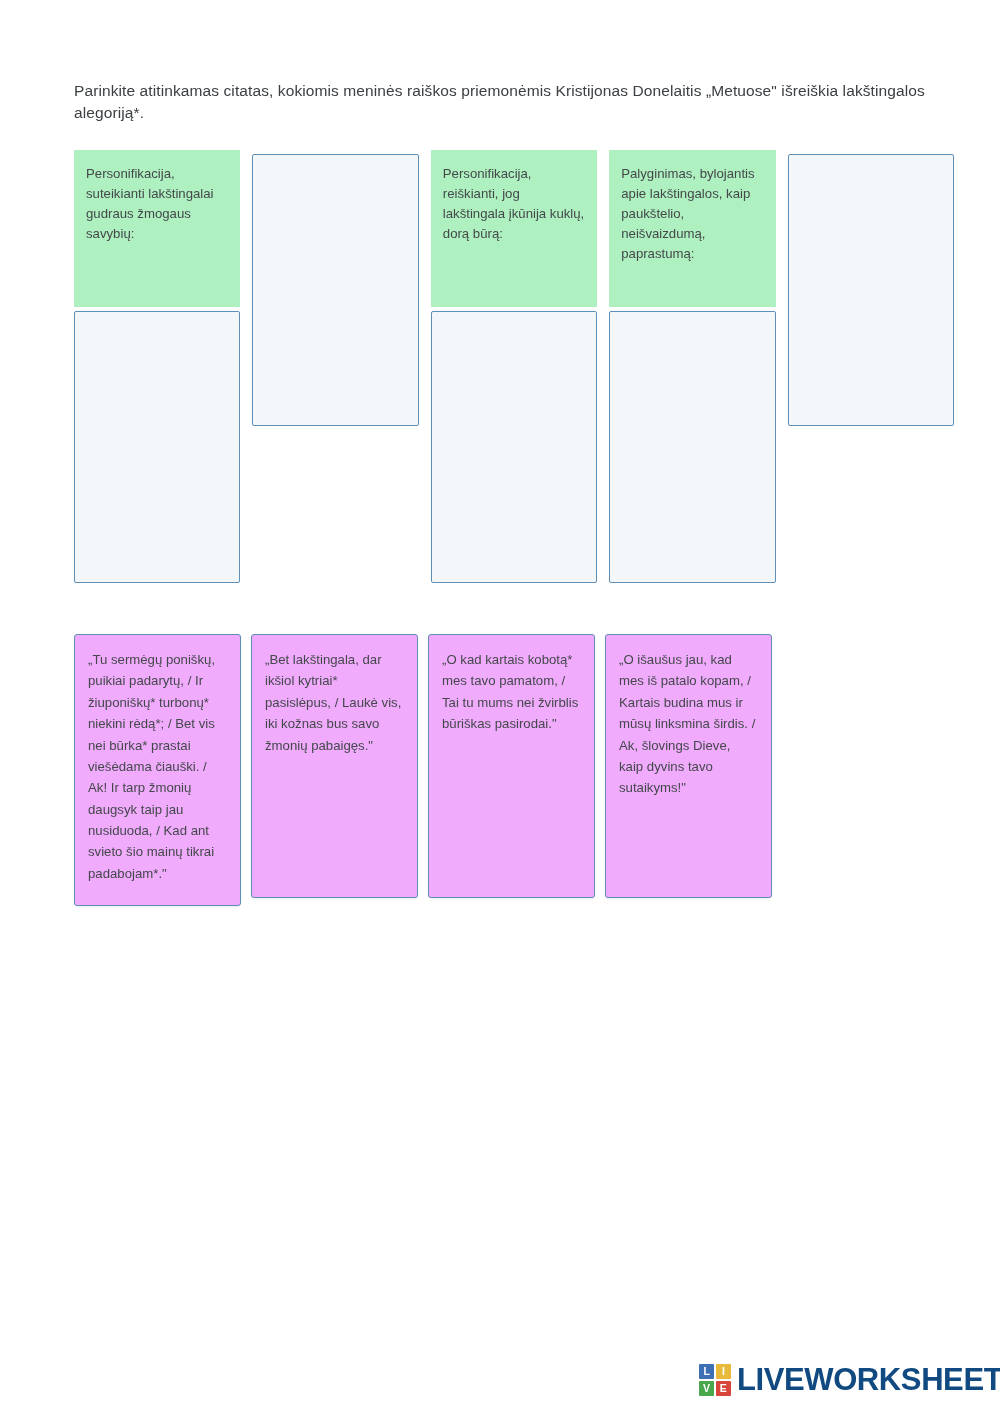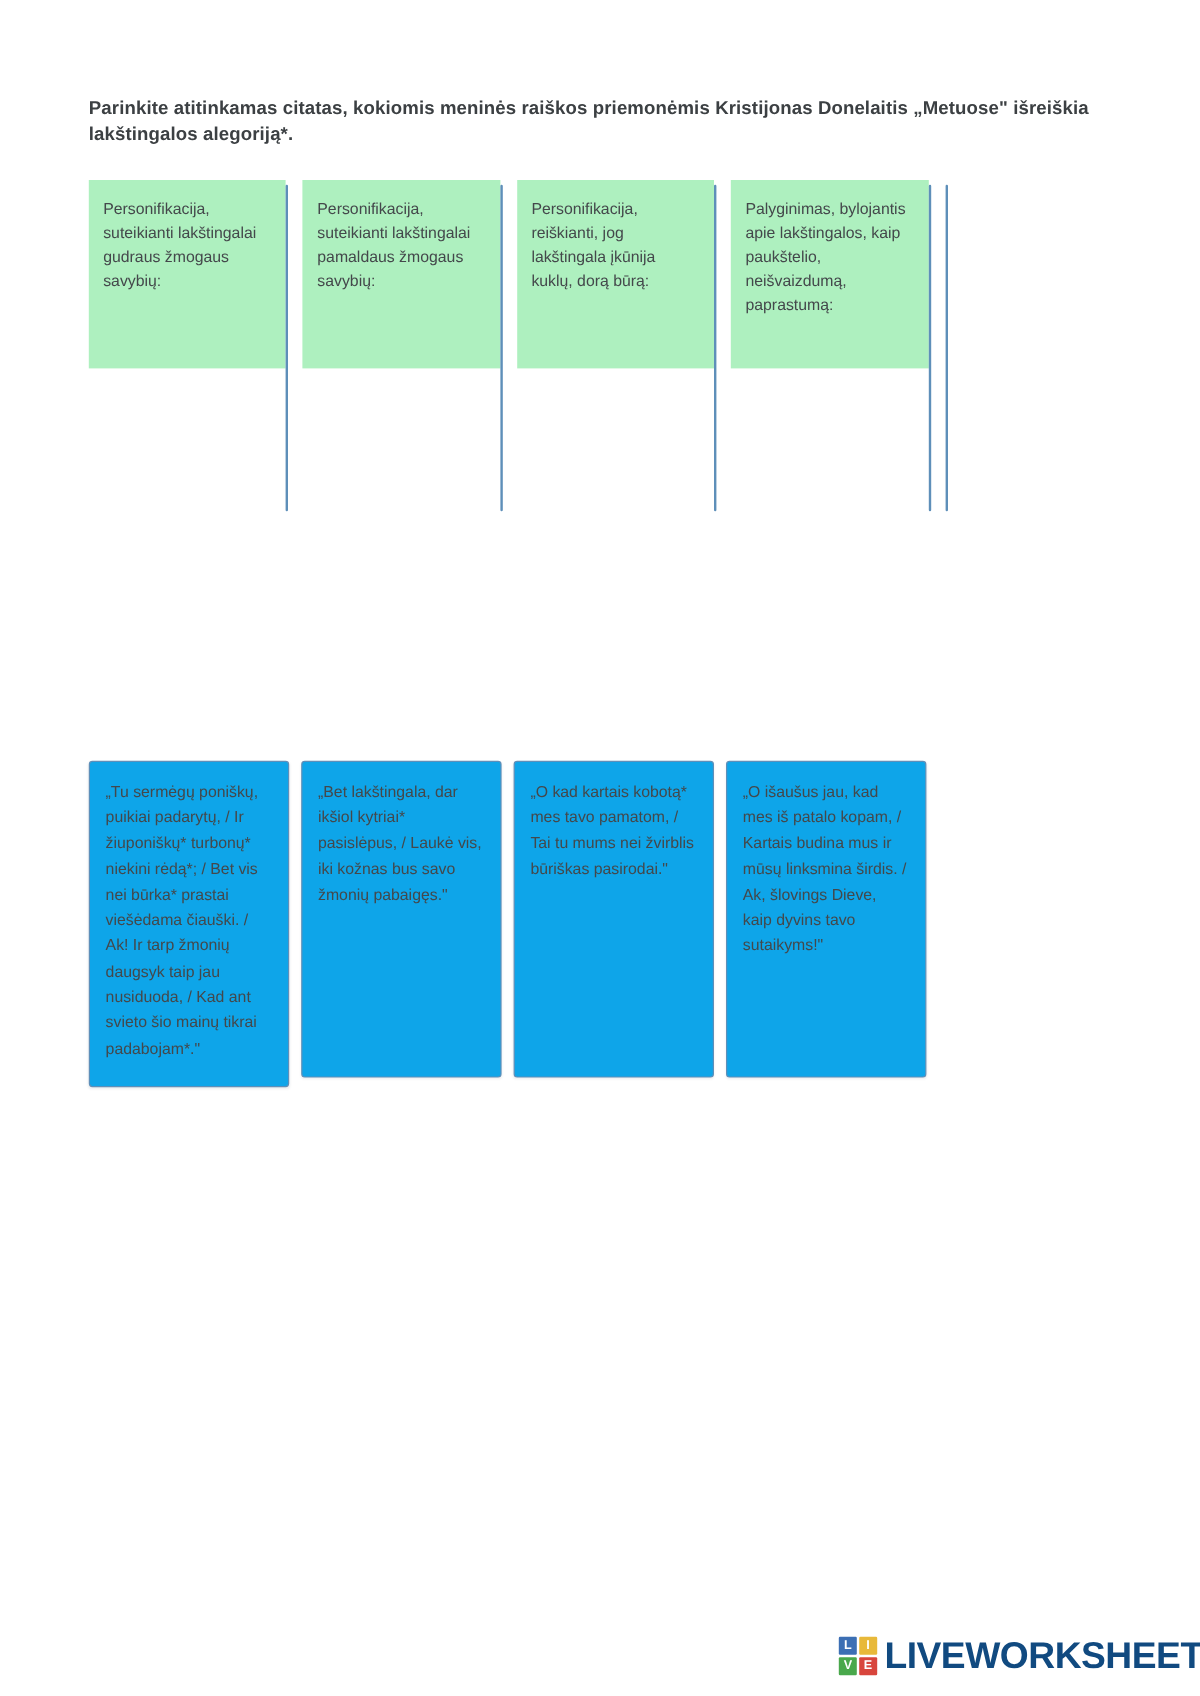--- a/index.html
+++ b/index.html
@@ -24,39 +24,39 @@
     height: 1413px;
   }
 
   
   .prompt {
     position: absolute;
     left: 74px;
     top: 80px;
     width: 872px;
     font-size: 15.5px;
-    font-weight: bold;
+    font-weight: normal;
     line-height: 1.42;
     color: #3c4043;
     letter-spacing: 0.1px;
   }
 
   
   .columns {
     position: absolute;
     left: 74px;
     top: 150px;
     width: 880px;
     display: flex;
     gap: 12px;
   }
   .column {
     width: 168px;
     display: flex;
-    flex-direction: row;
+    flex-direction: column;
   }
   .cat-header {
     background: #aef0bf;
     height: 157px;
     box-sizing: border-box;
     padding: 14px 12px 10px 12px;
     font-size: 13.2px;
     line-height: 1.52;
     color: #44484b;
   }
@@ -76,21 +76,21 @@
     top: 634px;
     width: 880px;
     display: flex;
     gap: 10px;
     align-items: flex-start;
   }
   .quote-card {
     width: 167px;
     min-height: 264px;
     box-sizing: border-box;
-    background: #0ea5e9;
+    background: #f0abfc;
     border: 1.5px solid #5e8fb9;
     border-radius: 3px;
     padding: 14px 13px 14px 13px;
     font-size: 13.2px;
     line-height: 1.62;
     color: #44484b;
     box-shadow: 0 1px 2px rgba(60,80,100,0.10);
   }
   .quote-card.tall {
     min-height: 272px;
@@ -143,21 +143,20 @@
   <div class="prompt">Parinkite atitinkamas citatas, kokiomis meninės raiškos priemonėmis Kristijonas Donelaitis „Metuose" išreiškia lakštingalos alegoriją*.</div>
 
   <div class="columns">
 
     <div class="column">
       <div class="cat-header">Personifikacija, suteikianti lakštingalai gudraus žmogaus savybių:</div>
       <div class="drop-zone"></div>
     </div>
 
     <div class="column">
-      <div class="cat-header">Personifikacija, suteikianti lakštingalai pamaldaus žmogaus savybių:</div>
       <div class="drop-zone"></div>
     </div>
 
     <div class="column">
       <div class="cat-header">Personifikacija, reiškianti, jog lakštingala įkūnija kuklų, dorą būrą:</div>
       <div class="drop-zone"></div>
     </div>
 
     <div class="column">
       <div class="cat-header">Palyginimas, bylojantis apie lakštingalos, kaip paukštelio, neišvaizdumą, paprastumą:</div>

